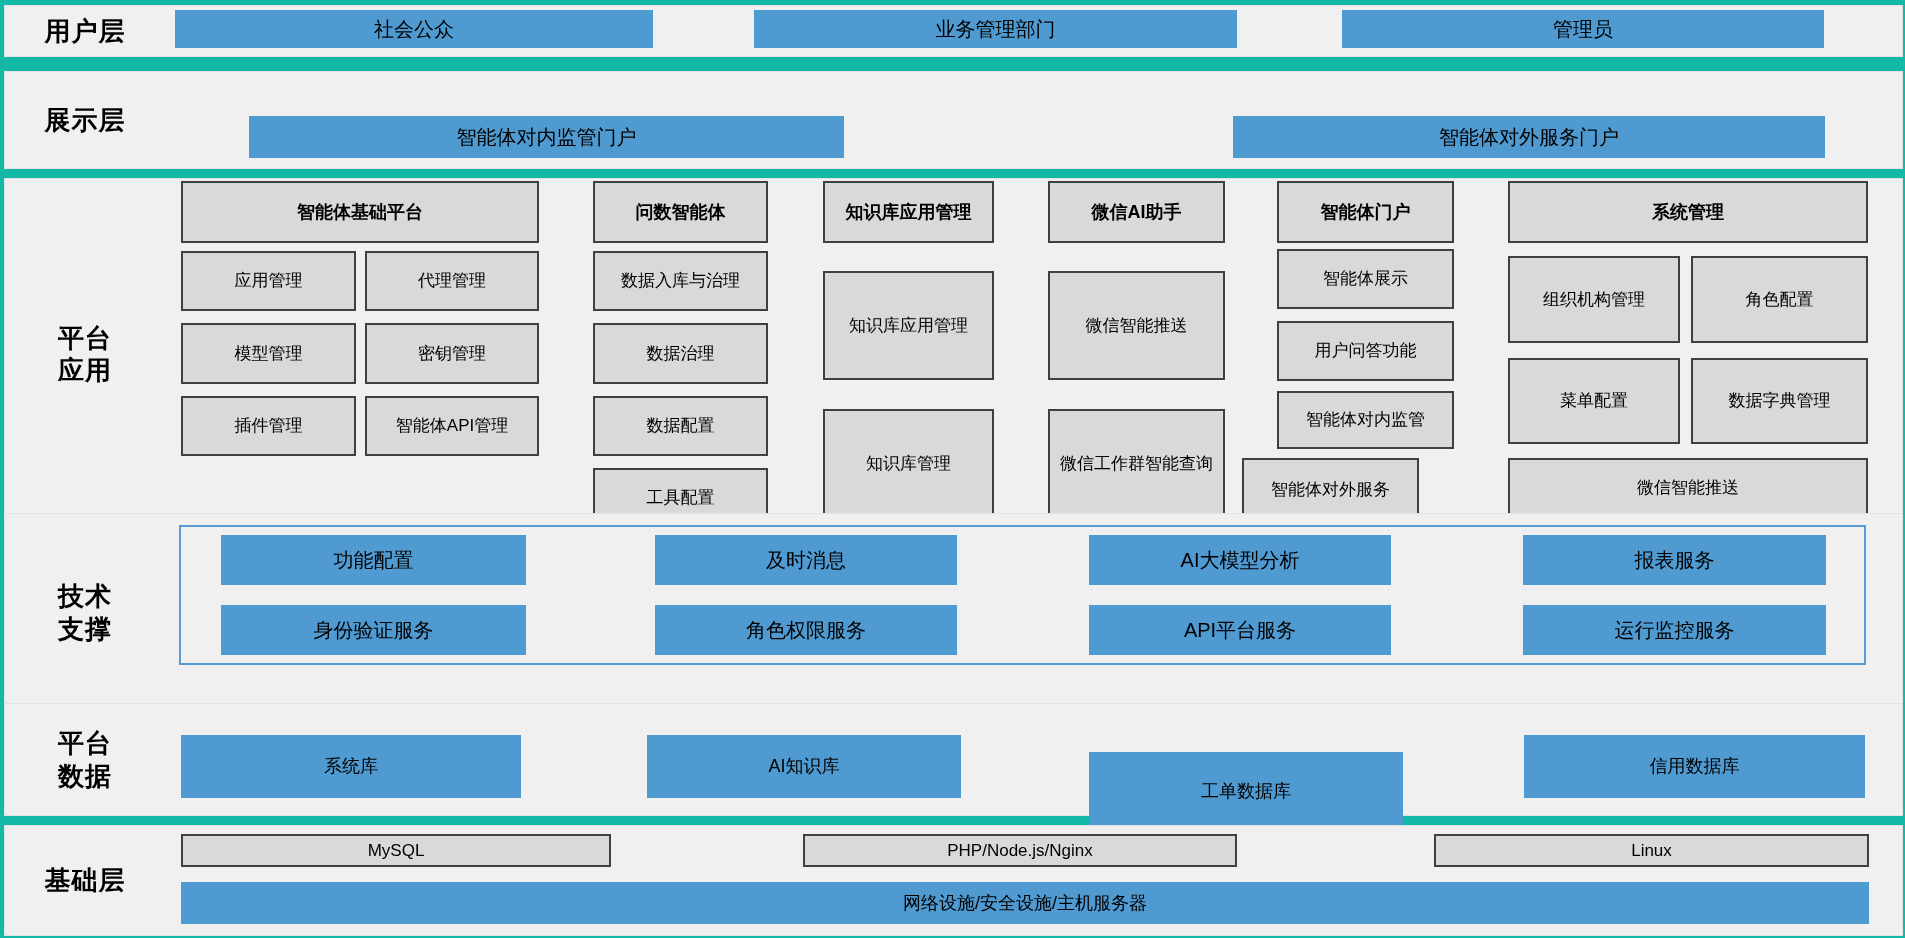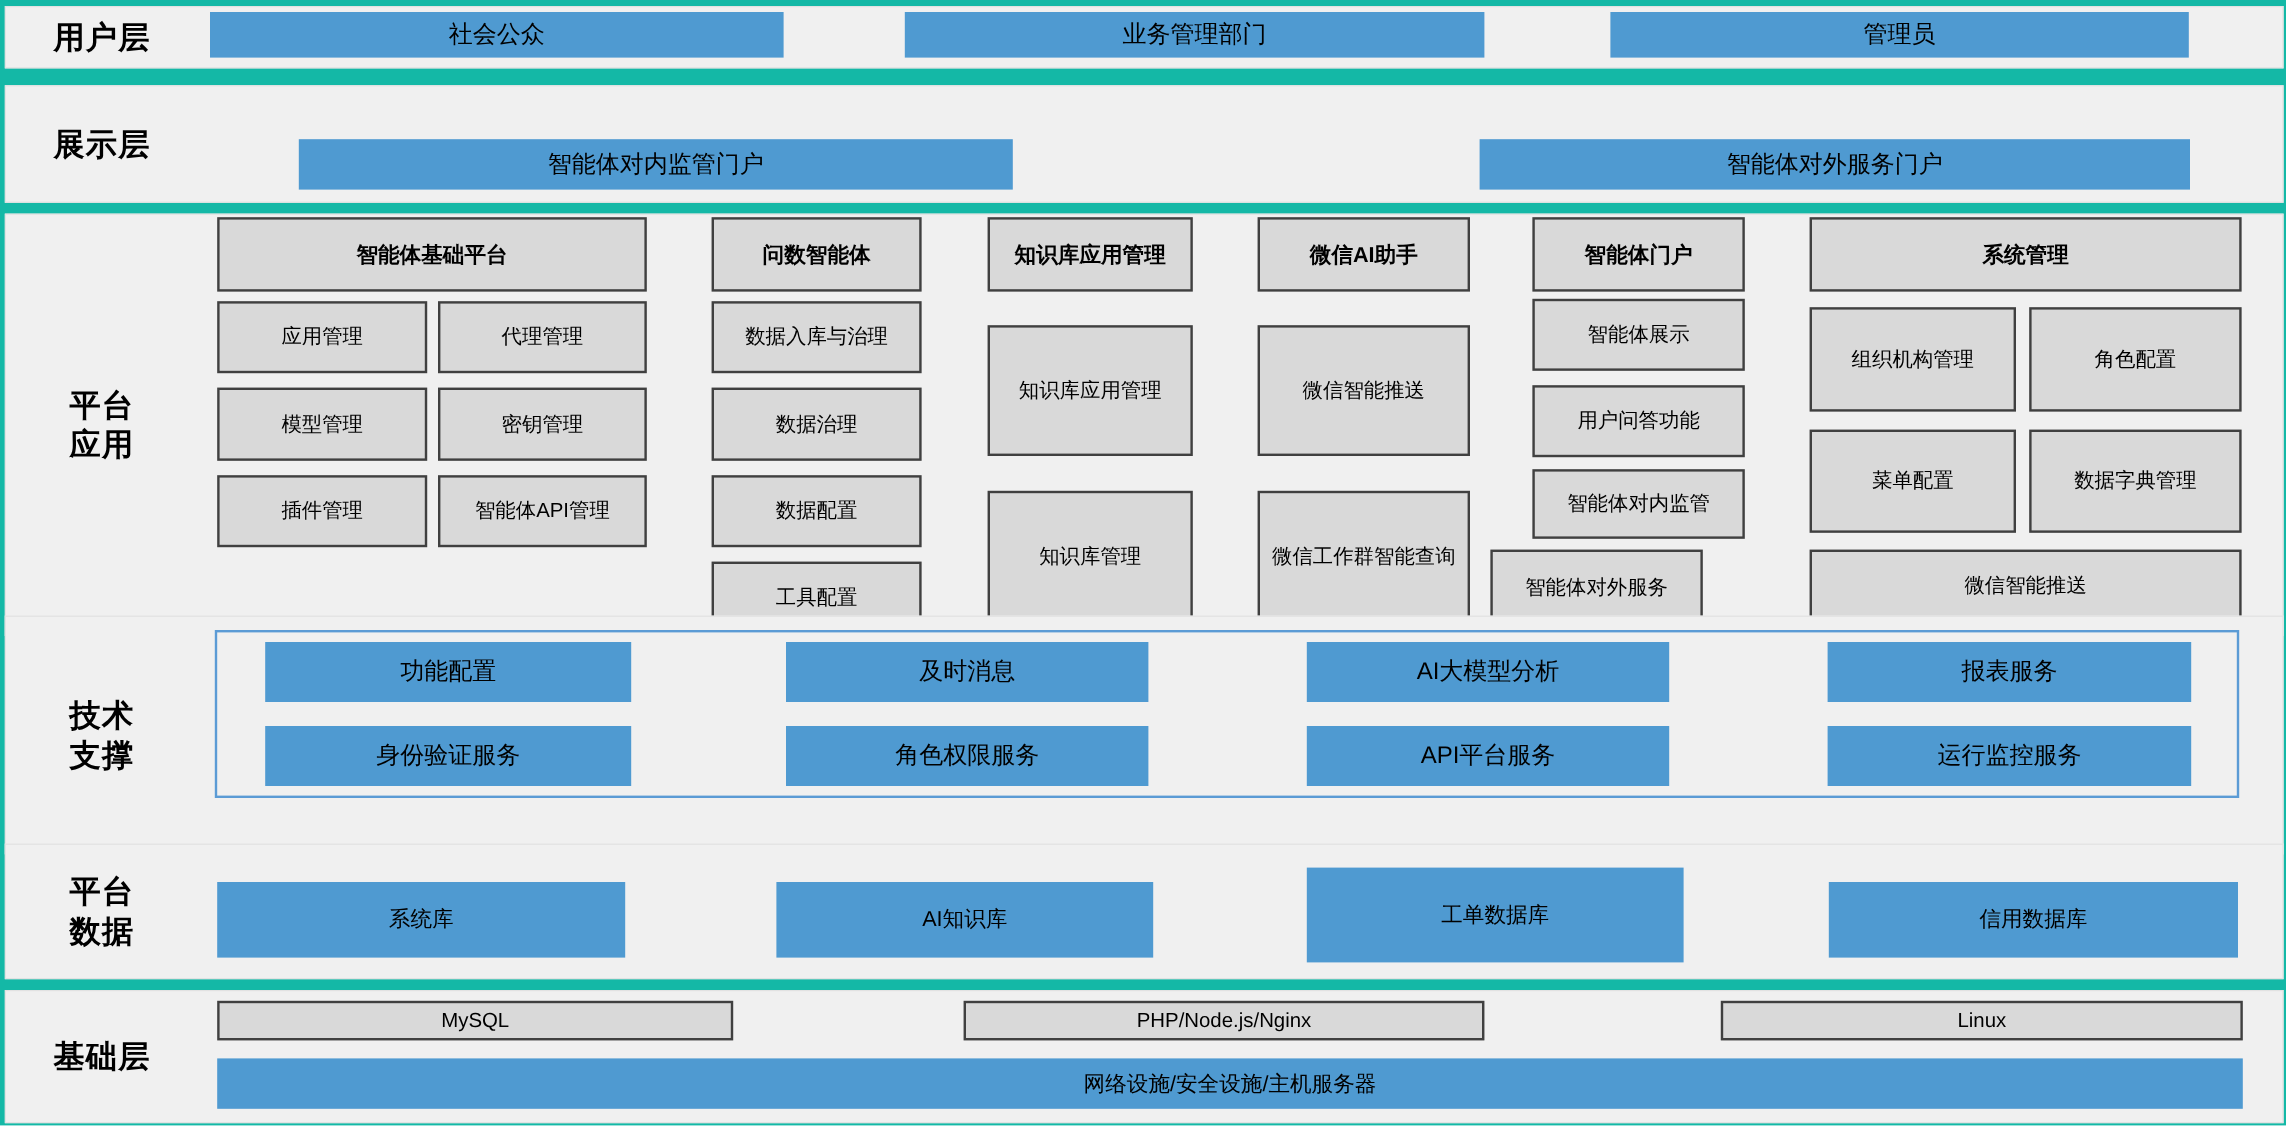--- a/index.html
+++ b/index.html
@@ -121,21 +121,21 @@
     <div class="bar" style="left:1518px;top:91px;width:303px;height:50px">运行监控服务</div>
   </section>
 
   <section class="band" style="top:703px;height:113px">
     <div class="band-label">
       <span>平台</span>
       <span>数据</span>
     </div>
     <div class="bar small" style="left:176px;top:31px;width:340px;height:63px">系统库</div>
     <div class="bar small" style="left:642px;top:31px;width:314px;height:63px">AI知识库</div>
-    <div class="bar small" style="left:1084px;top:19px;width:314px;height:79px">工单数据库</div>
+    <div class="bar small" style="left:1084px;top:48px;width:314px;height:79px">工单数据库</div>
     <div class="bar small" style="left:1519px;top:31px;width:341px;height:63px">信用数据库</div>
   </section>
 
   <section class="band" style="top:825px;height:111px">
     <div class="band-label">
       <span>基础层</span>
     </div>
     <div class="gbox thin" style="left:176px;top:8px;width:430px;height:33px">MySQL</div>
     <div class="gbox thin" style="left:798px;top:8px;width:434px;height:33px">PHP/Node.js/Nginx</div>
     <div class="gbox thin" style="left:1429px;top:8px;width:435px;height:33px">Linux</div>

